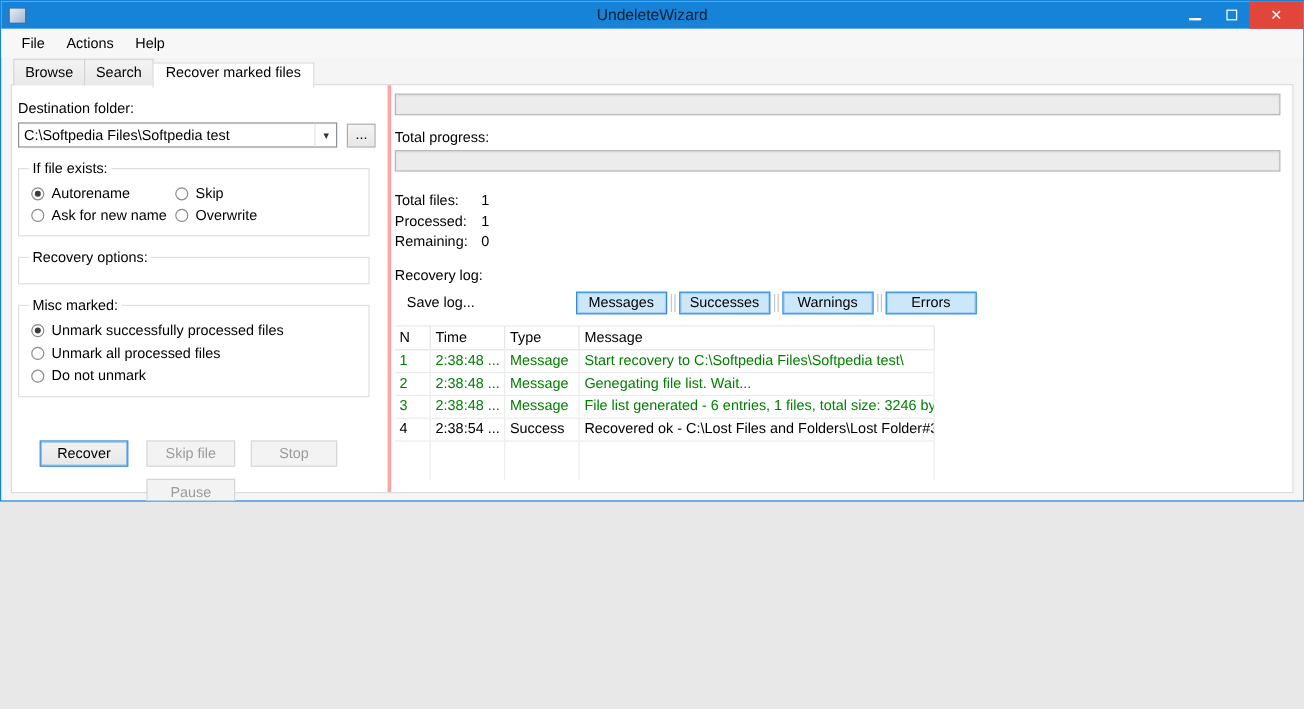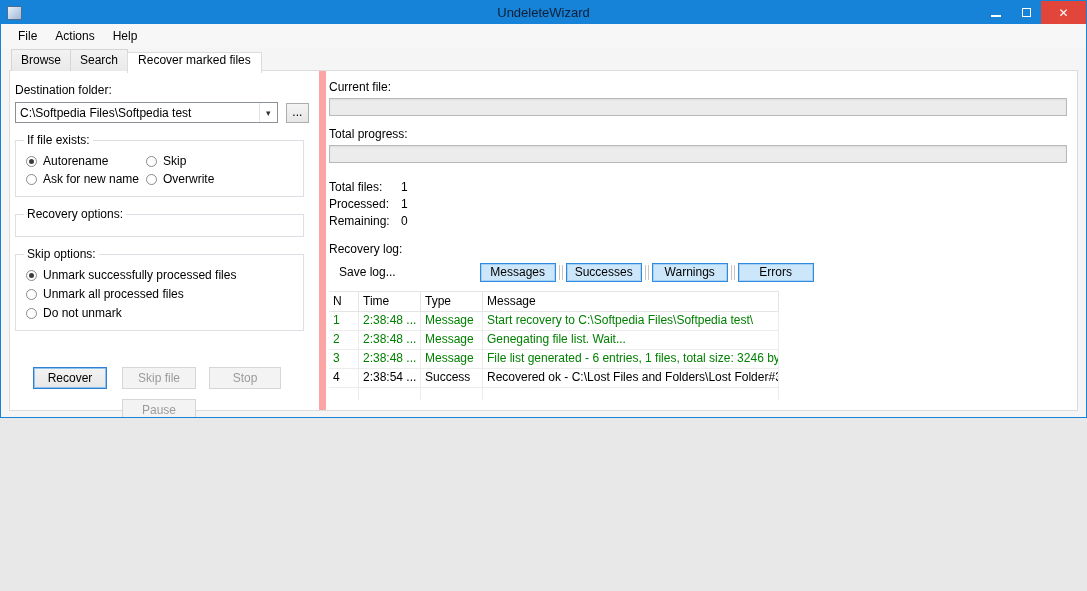--- a/index.html
+++ b/index.html
@@ -26,21 +26,21 @@
   
   .tabs { position:absolute; top:48px; left:10px; height:22px; display:flex; align-items:flex-end; z-index:3; }
   .tab { border:1px solid #d5d5d5; border-bottom:none; background:linear-gradient(#f3f3f3,#e9e9e9); padding:3px 9px 4px; }
   .tab + .tab { margin-left:-1px; }
   .tab.active { background:#fff; padding:0 10px 6px; margin-bottom:-2px; border-color:#dcdcdc; z-index:4; }
 
   
   .page { position:absolute; top:69px; left:8px; right:8px; bottom:6px; background:#fff; border:1px solid #dcdcdc; }
 
   
-  .left-panel { position:absolute; top:0; left:0; bottom:0; width:316px; border-right:7px solid #fca5a5; padding:10px 10px 0 5px; }
+  .left-panel { position:absolute; top:0; left:0; bottom:0; width:316px; border-right:3px solid #fca5a5; padding:10px 10px 0 5px; }
   .field-label { margin:2px 0 5px; }
   .combo-row { display:flex; align-items:center; gap:8px; }
   .combobox { width:271px; height:21px; border:1px solid #8b9097; background:#fff; display:flex; align-items:center; }
   .combo-text { flex:1; padding-left:4px; white-space:nowrap; overflow:hidden; }
   .combo-arrow { width:18px; height:100%; display:flex; align-items:center; justify-content:center; color:#333; font-size:9px; border-left:1px solid #e4e4e4; }
   .browse-btn { width:24px; height:20px; border:1px solid #adadad; background:linear-gradient(#f4f4f4,#e6e6e6); text-align:center; line-height:16px; }
 
   .groupbox { position:relative; border:1px solid #dcdfe3; margin:17px 5px 0 0; padding:12px 10px 9px; }
   .gb-title { position:absolute; top:-8px; left:8px; background:#fff; padding:0 3px; }
   .opt-grid2 { display:grid; grid-template-columns:120px auto; row-gap:2px; }
@@ -148,21 +148,21 @@
             <span>Overwrite</span>
           </div>
         </div>
       </div>
 
       <div class="groupbox">
         <span class="gb-title">Recovery options:</span>
       </div>
 
       <div class="groupbox">
-        <span class="gb-title">Skip options:</span>
+        <span class="gb-title">Misc marked:</span>
         <div class="opt-col">
           <div class="opt-row">
             <span class="radio sel"></span>
             <span>Unmark successfully processed files</span>
           </div>
           <div class="opt-row">
             <span class="radio"></span>
             <span>Unmark all processed files</span>
           </div>
           <div class="opt-row">
@@ -174,21 +174,20 @@
 
       <div class="btn-area">
         <div class="btn primary">Recover</div>
         <div class="btn disabled btn-skip">Skip file</div>
         <div class="btn disabled btn-stop">Stop</div>
         <div class="btn disabled btn-pause">Pause</div>
       </div>
     </div>
 
     <div class="right-panel">
-      <div class="rp-label">Current file:</div>
       <div class="progress"></div>
 
       <div class="rp-label">Total progress:</div>
       <div class="progress"></div>
 
       <div class="stats">
         <span>Total files:</span>
         <span>1</span>
         <span>Processed:</span>
         <span>1</span>

